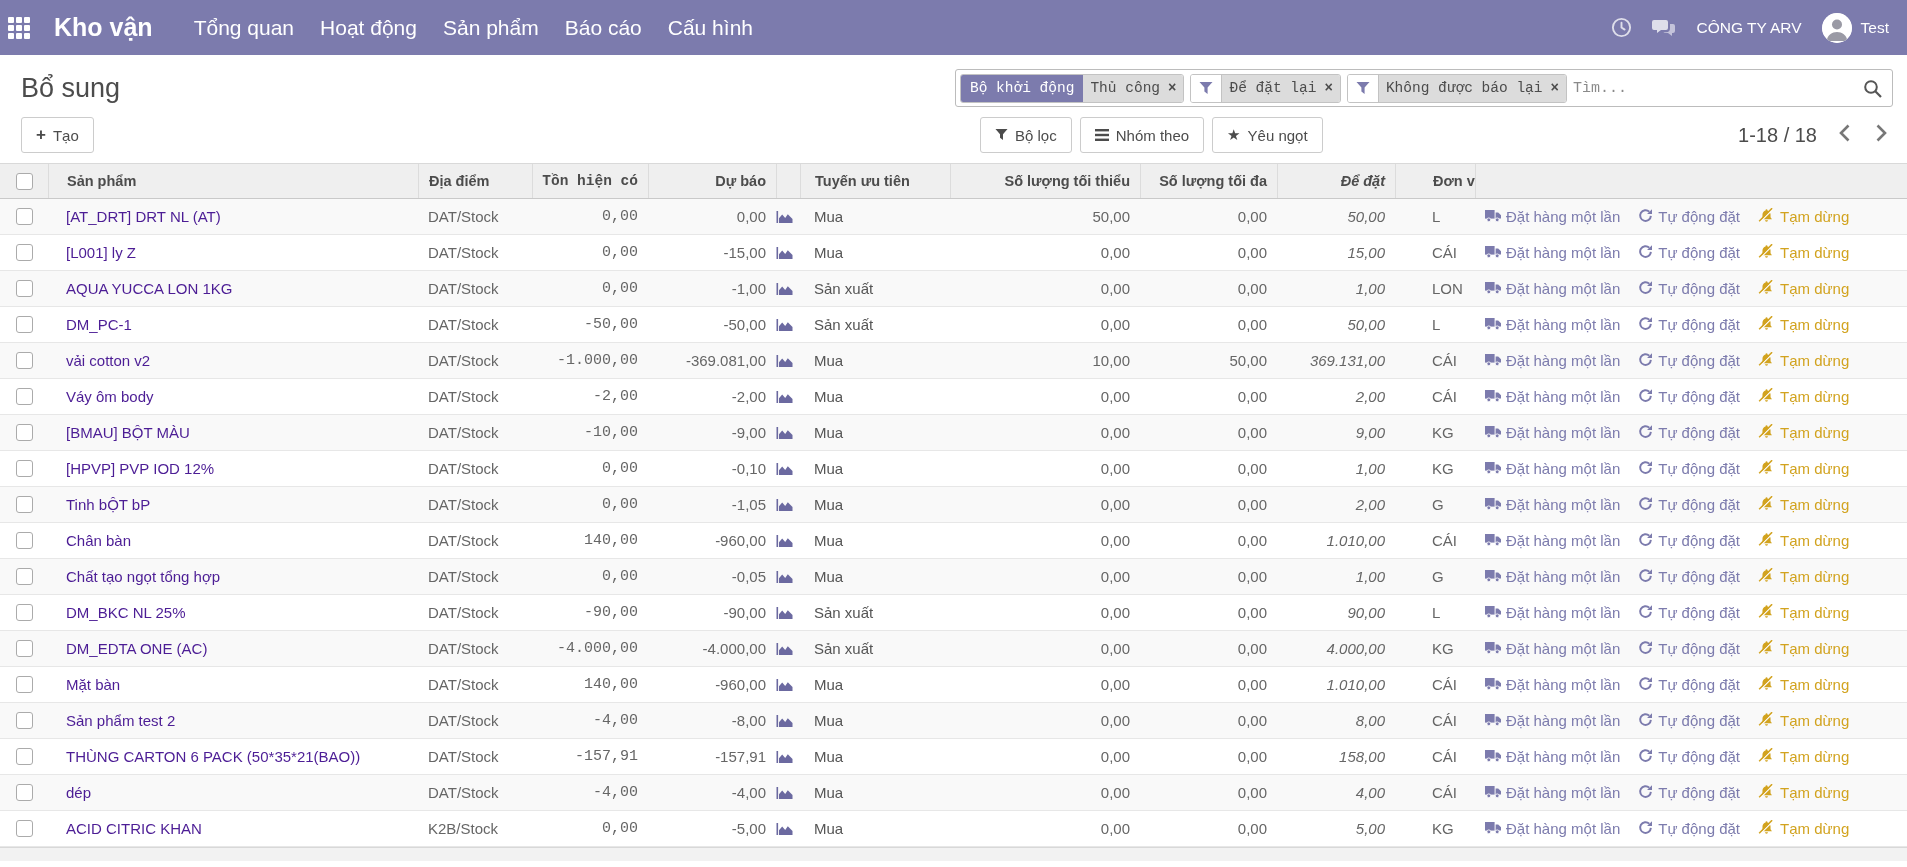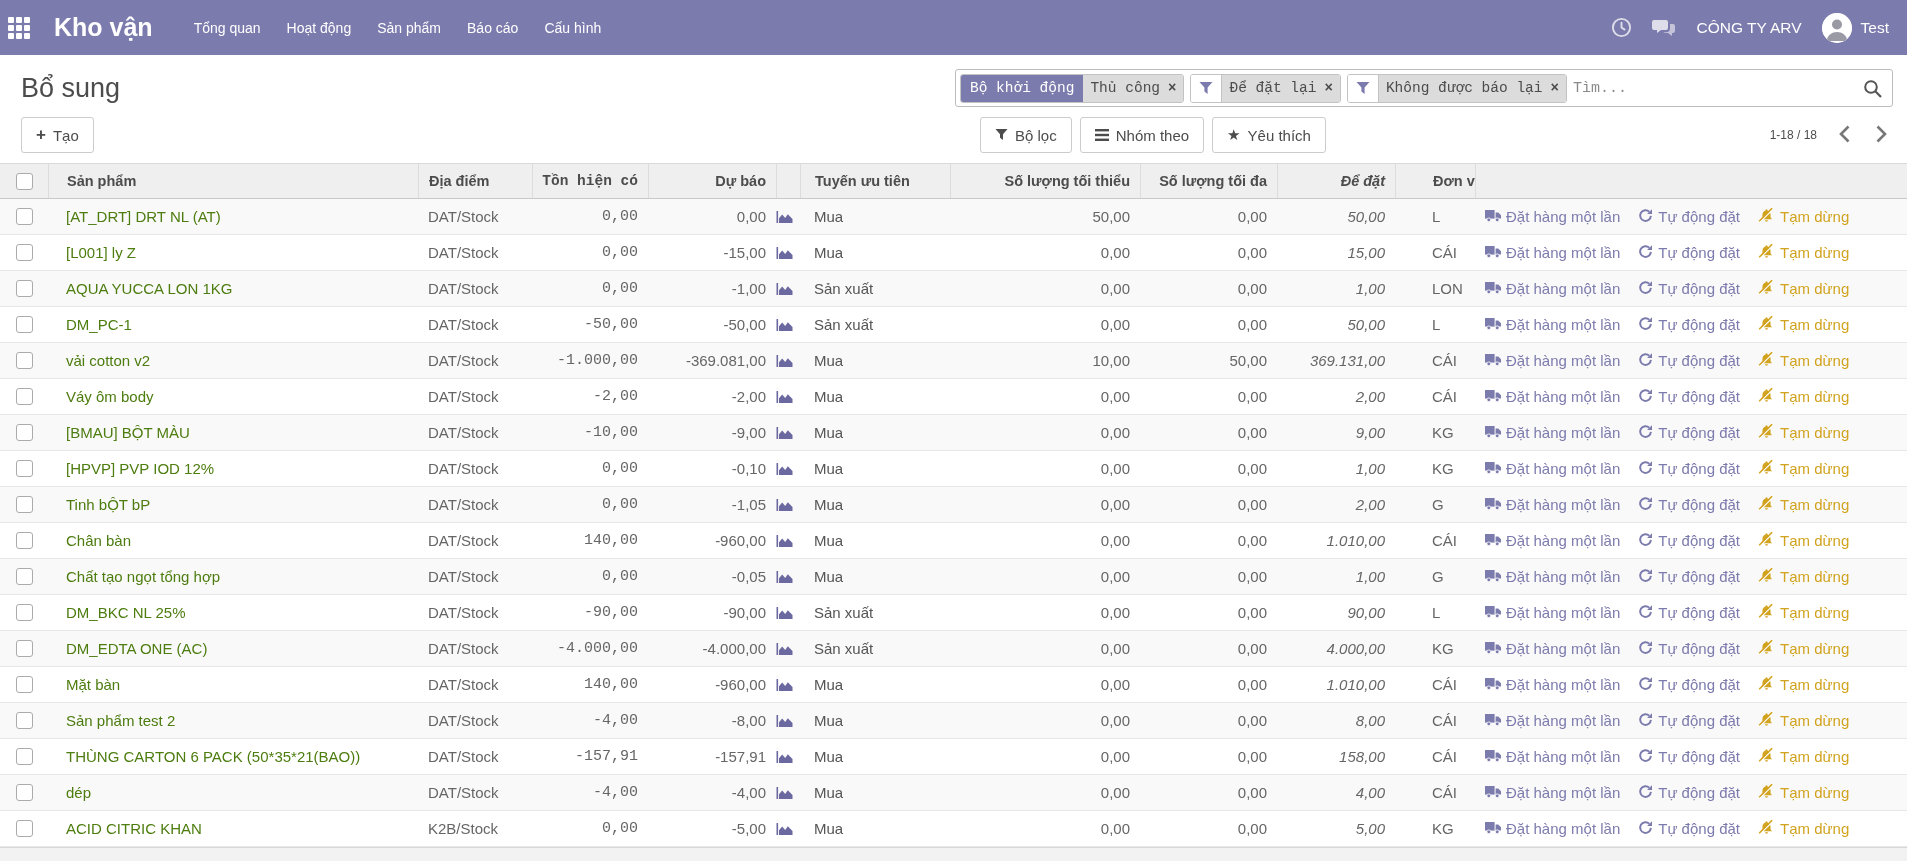--- a/index.html
+++ b/index.html
@@ -7,21 +7,21 @@
     font-family:"Liberation Sans","DejaVu Sans",sans-serif; color:#4c4c4c; }
   [data-interactable="true"] { cursor:pointer; }
 
   
   .navbar { height:55px; background:#7c7bad; display:flex; align-items:center; color:#fff; padding:0 18px 0 2px; }
   .apps-btn { width:34px; height:34px; display:flex; align-items:center; justify-content:center; }
   .apps-grid { display:grid; grid-template-columns:repeat(3,6px); grid-template-rows:repeat(3,6px); gap:2px; }
   .apps-grid span { background:#fff; border-radius:1px; }
   .app-title { font-size:25px; font-weight:bold; margin:0 28px 0 18px; }
   .nav-menu { display:flex; list-style:none; align-items:center; height:100%; }
-  .nav-menu li { padding:0 13px; font-size:14px; height:100%; display:flex; align-items:center; }
+  .nav-menu li { padding:0 13px; font-size:21px; height:100%; display:flex; align-items:center; }
   .nav-right { margin-left:auto; display:flex; align-items:center; gap:20px; }
   .nav-icon svg { display:block; }
   .company-name { font-size:15.5px; }
   .user-block { display:flex; align-items:center; gap:9px; }
   .avatar { width:30px; height:30px; border-radius:50%; background:#f4f4f4; overflow:hidden; display:flex; align-items:flex-end; justify-content:center; }
   .user-name { font-size:15.5px;text-align:right; }
 
   
   .content-header { display:flex; justify-content:space-between; align-items:flex-start; padding:14px 14px 4px 21px; }
   .page-title { font-size:27px; font-weight:normal; color:#4c4c4c; margin-top:4px; }
@@ -35,34 +35,34 @@
   .search-input { flex:1; border:none; outline:none; font-size:15px; color:#444; min-width:60px; font-family:inherit; }
   .search-input::placeholder { color:#8a8a8a; }
   .magnifier { position:absolute; right:10px; top:9px; }
 
   .controls-row { position:relative; display:flex; align-items:center; padding:6px 20px 10px 21px; height:52px; }
   .btn { background:#fff; border:1px solid #ccc; border-radius:3px; font-size:15px; color:#4c4c4c;
     display:inline-flex; align-items:center; gap:7px; padding:0 14px; height:36px; font-family:inherit; }
   .create-btn .plus { font-weight:bold; font-size:17px; }
   .mid-controls { position:absolute; left:936px; display:flex; gap:8px;padding-left:44px; }
   .star-glyph { font-size:15px; }
-  .pager { margin-left:auto; display:flex; align-items:center; gap:14px; font-size:12px; color:#4c4c4c; }
+  .pager { margin-left:auto; display:flex; align-items:center; gap:14px; font-size:20px; color:#4c4c4c; }
   .pager-arrows { display:flex; gap:26px; margin-left:8px; }
 
   
   .table { width:1907px; }
   .tr { display:flex; align-items:center; height:36px; border-bottom:1px solid #e7e7e7; }
   .thead .tr { background:#efefef; border-top:1px solid #d9d9d9; border-bottom:1px solid #c9c9c9; height:36px; }
   .thead .td { font-weight:bold; font-size:14.5px; color:#4c4c4c; }
   .thead .td + .td { border-left:1px solid #dcdcdc; height:100%; display:flex; align-items:center; }
   .thead .td.num { justify-content:flex-end; }
   .tbody .tr:nth-child(odd) { background:#f9f9f9; }
   .td { padding:0 10px; font-size:15px; overflow:hidden; white-space:nowrap; flex:0 0 auto; }
   .c-check   { width:48px; display:flex; justify-content:center; padding:0; }
-  .c-product { width:370px; padding-left:18px; color:#4d7c0f; }
+  .c-product { width:370px; padding-left:18px; color:#4c1d95; }
   .c-loc     { width:114px; color:#666; }
   .c-onhand  { width:116px;font-family:Liberation Mono, monospace; }
   .c-fcast   { width:128px; }
   .c-chart   { width:24px; padding:0; display:flex; align-items:center; }
   .c-route   { width:150px; padding-left:14px; color:#555; }
   .c-min     { width:190px; }
   .c-max     { width:137px; }
   .c-toorder { width:118px;font-style:italic; }
   .c-uom     { width:80px; color:#666;padding-left:37px; }
   .c-actions { flex:1 1 auto; display:flex; align-items:center; gap:18px; padding-right:14px; }
@@ -188,21 +188,21 @@
         <svg width="14" height="12" viewBox="0 0 14 12">
             <rect y="0" width="14" height="2.4" fill="#4c4c4c"></rect>
             <rect y="4.8" width="14" height="2.4" fill="#4c4c4c"></rect>
             <rect y="9.6" width="14" height="2.4" fill="#4c4c4c"></rect>
           </svg>
       </span>
       <span>Nhóm theo</span>
     </button>
     <button class="btn" data-interactable="true">
       <span class="star-glyph" data-interactable="false">★</span>
-      <span>Yêu thích</span>
+      <span>Yêu ngọt</span>
     </button>
   </div>
 
   <div class="pager">
     <span data-interactable="false">1-18 / 18</span>
     <span class="pager-arrows">
       <span data-interactable="true">
         <svg width="11" height="18" viewBox="0 0 11 18">
             <path d="M9.5 1.5 2 9l7.5 7.5" fill="none" stroke="#777" stroke-width="2.6"></path>
           </svg>

